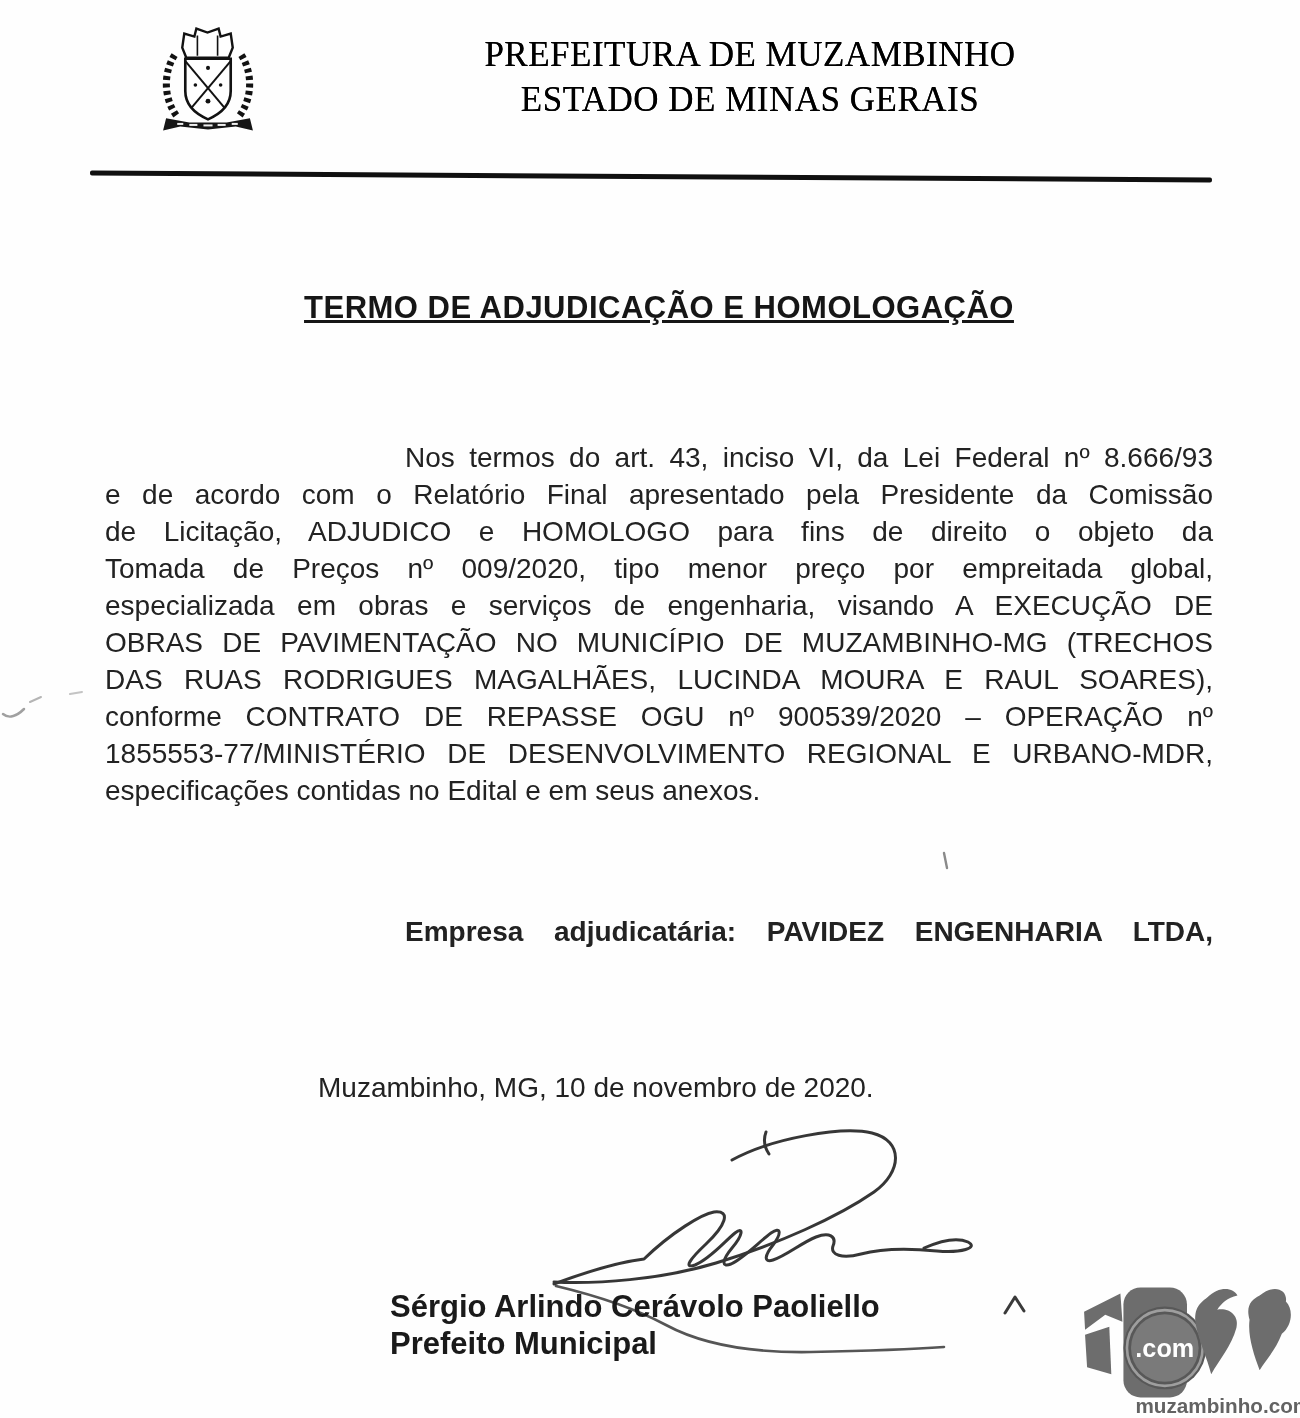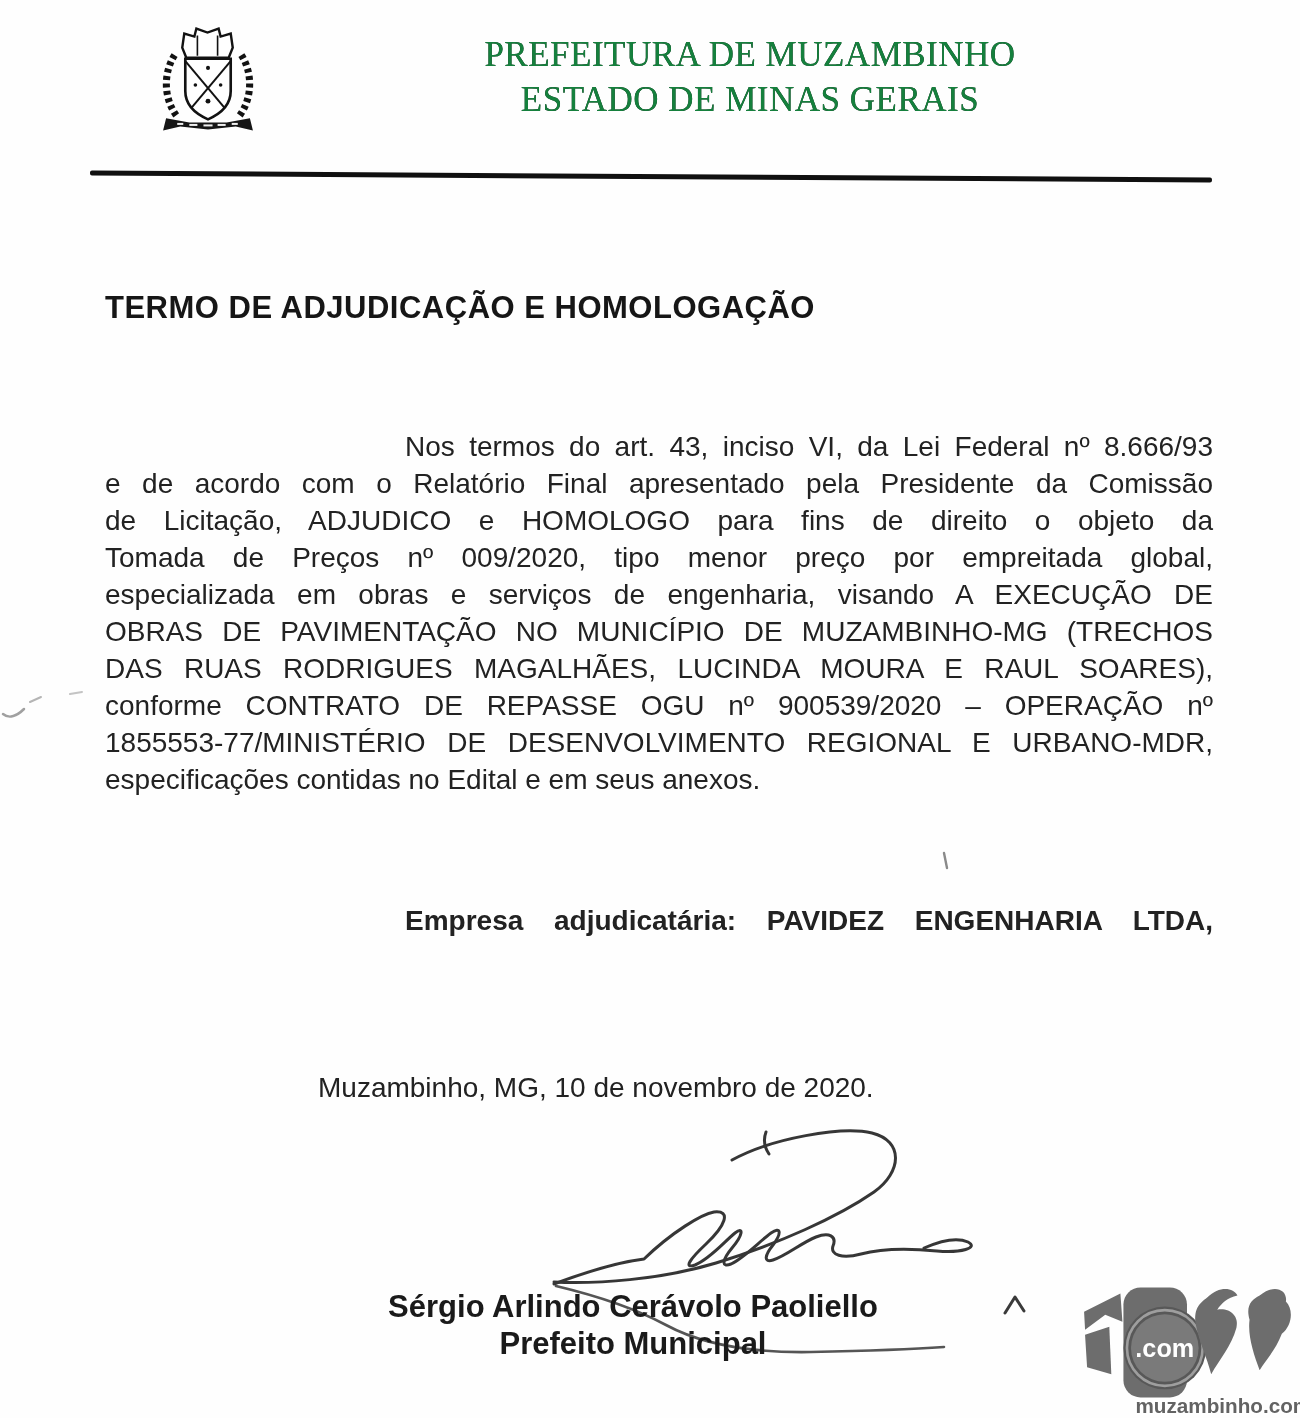--- a/index.html
+++ b/index.html
@@ -13,58 +13,60 @@
   }
   .page{position:absolute;inset:0;background:#fefefe;}
 
   
   .crest{position:absolute;left:155px;top:20px;width:106px;height:120px;}
   .org-block{
     position:absolute;left:478px;top:32px;width:544px;
     text-align:center;
     font-family:"Liberation Serif", serif;
     font-size:35px;line-height:45px;
-    color:#15803d;
+    color:#000000;
     letter-spacing:0.5px;
     text-shadow:0 0 0.6px #181818;
   }
   .header-rule{
     position:absolute;left:90px;top:174px;width:1122px;height:5px;
     background:#101010;transform:rotate(0.35deg);border-radius:2px;
   }
 
   
   .doc-title{
     position:absolute;left:105px;top:290px;width:1108px;
+    text-align:center;
     font-size:31px;font-weight:bold;letter-spacing:0.5px;
     color:#161616;
+    text-decoration:underline;
   }
 
   
   .body-par{
     position:absolute;left:105px;width:1108px;
-    font-size:28px;line-height:37px;color:#222;
+    font-size:28px;line-height:37px;color:#222;margin-top:11px;
   }
   .par-1{top:428px;}
   .par-2{top:902px;font-weight:bold;}
   .line{text-align:justify;text-align-last:justify;white-space:normal;}
   .line.last{text-align-last:left;}
   .line.indent{padding-left:300px;}
 
   .dateline{
     position:absolute;left:105px;top:1072px;width:1108px;
     font-size:28px;color:#222;
     padding-left:213px;
   }
 
   
   .sig-svg{position:absolute;left:520px;top:1120px;width:500px;height:250px;}
   .signatory{
-    position:absolute;left:378px;top:1288px;width:510px;
-    text-align:center;font-weight:bold;color:#1a1a1a;
+    position:absolute;left:390px;top:1288px;width:510px;
+    text-align:left;font-weight:bold;color:#1a1a1a;
     font-size:31px;line-height:37px;
   }
 
   
   .watermark{position:absolute;left:1076px;top:1281px;width:224px;height:137px;}
 
   .artifacts{position:absolute;inset:0;pointer-events:none;}
 </style>
 </head>
 <body>

